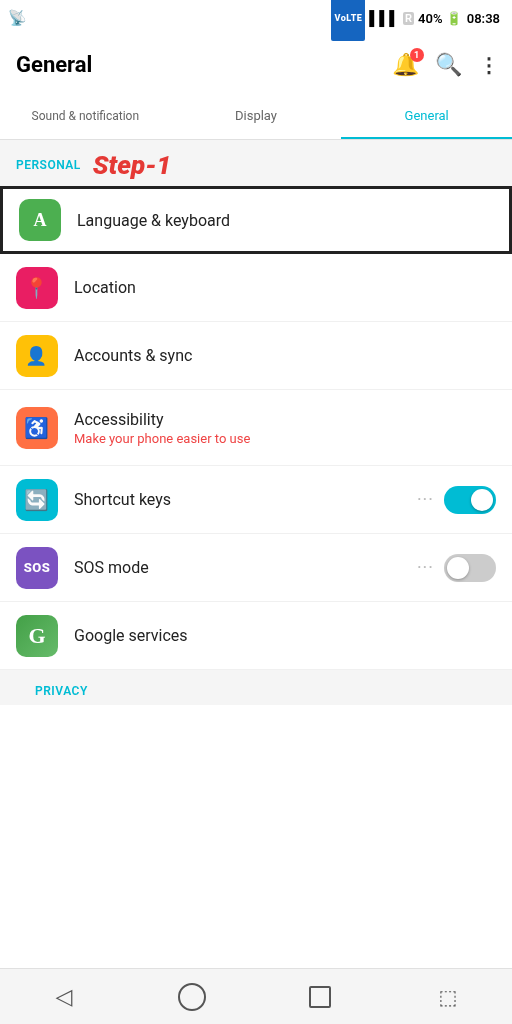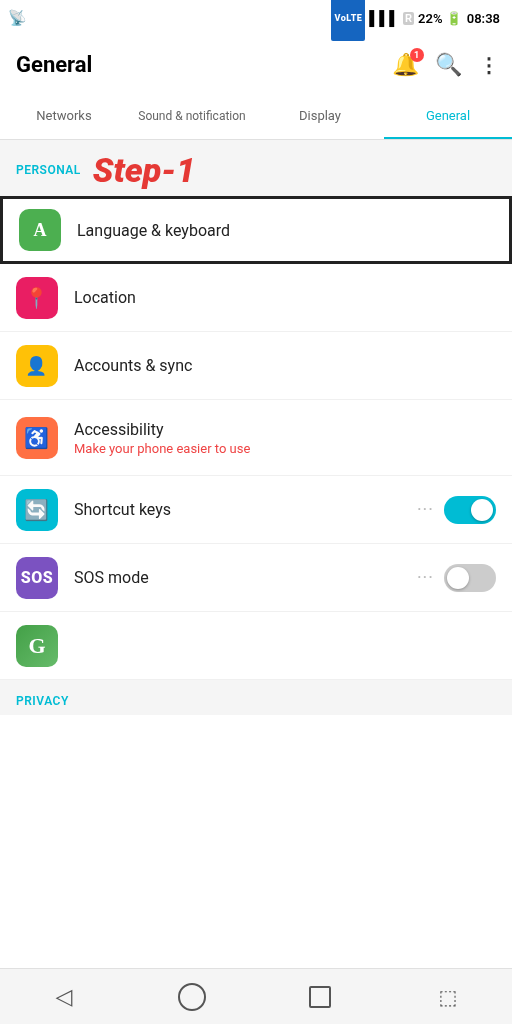--- a/index.html
+++ b/index.html
@@ -124,21 +124,21 @@
       gap: 12px;
     }
     .section-label {
       font-size: 12px;
       font-weight: 600;
       color: #00bcd4;
       text-transform: uppercase;
       letter-spacing: 0.5px;
     }
     .step-label {
-      font-size: 34px;
+      font-size: 26px;
       font-weight: 900;
       color: #e53935;
       font-style: italic;
     }
 
     
     .settings-list {
       background: #fff;
     }
 
@@ -226,20 +226,21 @@
     .privacy-header {
       background: #f5f5f5;
       padding: 10px 16px 6px 16px;
     }
     .privacy-label {
       font-size: 12px;
       font-weight: 600;
       color: #00bcd4;
       text-transform: uppercase;
       letter-spacing: 0.5px;
+      margin-left: 19px;
     }
 
     
     .bottom-nav {
       position: absolute;
       bottom: 0;
       left: 0;
       right: 0;
       height: 56px;
       background: #f5f5f5;
@@ -283,21 +284,21 @@
 <body>
 
 <div class="status-bar">
   <div class="status-left">
     <span style="font-size:15px;">📡</span>
   </div>
   <div class="status-right">
     <span class="volte">VoLTE</span>
     <span style="font-size:14px;">▌▌▌</span>
     <span style="font-size:13px; background:#ccc; color:#fff; border-radius:2px; padding:0 2px; font-size:11px;">R</span>
-    <span>22%</span>
+    <span>40%</span>
     <span>🔋</span>
     <span>08:38</span>
   </div>
 </div>
 
 <div class="header">
   <span class="header-title">General</span>
   <div class="header-icons">
     <div class="header-icon" style="position:relative;">
       <span>🔔</span>
@@ -306,23 +307,20 @@
     <div class="header-icon">
       <span>🔍</span>
     </div>
     <div class="header-icon">
       <span style="font-size:20px; font-weight:900; letter-spacing:1px; color:#333;">⋮</span>
     </div>
   </div>
 </div>
 
 <div class="tab-bar">
-  <div class="tab-item">
-    <span>Networks</span>
-  </div>
   <div class="tab-item" style="font-size:12px;">
     <span>Sound &amp; notification</span>
   </div>
   <div class="tab-item">
     <span>Display</span>
   </div>
   <div class="tab-item active">
     <span>General</span>
   </div>
 </div>
@@ -382,38 +380,41 @@
       </div>
       <div class="item-right">
         <span class="more-dots">···</span>
         <div class="toggle on">
           <div class="toggle-thumb"></div>
         </div>
       </div>
     </div>
 
     <div class="settings-item">
-      <div class="item-icon icon-purple" style="font-size:16px; font-weight:800; letter-spacing:0.5px;">
+      <div class="item-icon icon-purple" style="font-size:13px; font-weight:800; letter-spacing:0.5px;">
         <span>SOS</span>
       </div>
       <div class="item-text">
         <div class="item-title">SOS mode</div>
       </div>
       <div class="item-right">
         <span class="more-dots">···</span>
         <div class="toggle off">
           <div class="toggle-thumb"></div>
         </div>
       </div>
     </div>
 
     <div class="settings-item">
       <div class="item-icon icon-green2" style="font-size:22px; font-weight:700; font-family:serif; background: linear-gradient(135deg, #43a047, #66bb6a);">
         <span style="color:#fff;">G</span>
       </div>
+      <div class="item-text">
+        <div class="item-title">Google services</div>
+      </div>
     </div>
 
   </div>
 
   <div class="privacy-header">
     <span class="privacy-label">PRIVACY</span>
   </div>
 
 </div>
 

